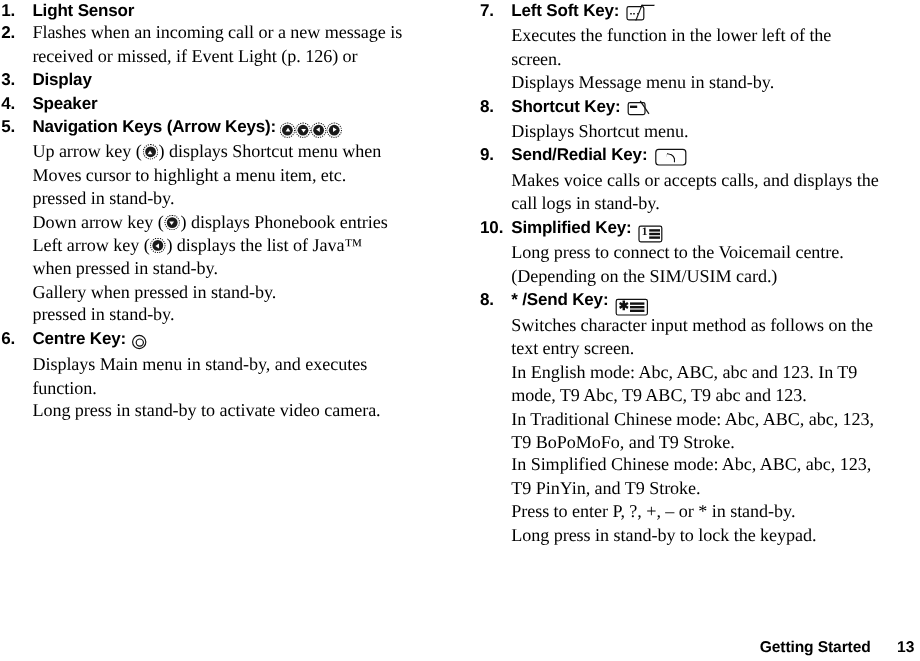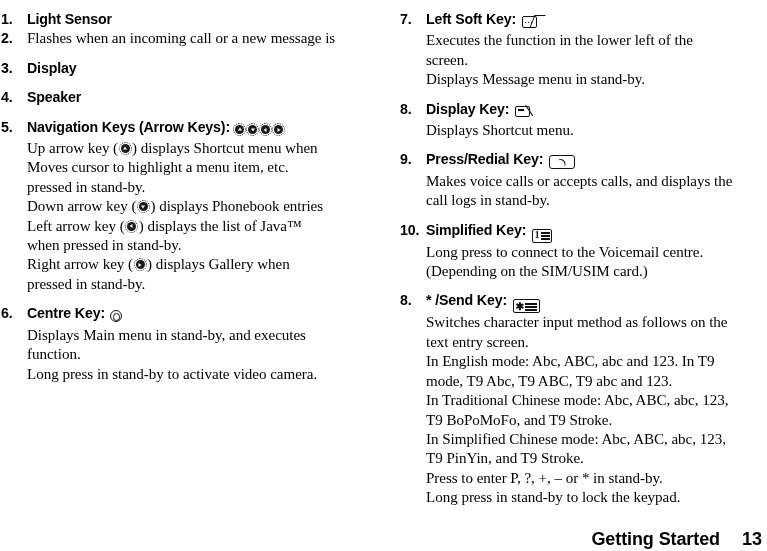--- a/index.html
+++ b/index.html
@@ -51,21 +51,20 @@
     line-height: 19.4px;
     letter-spacing: -0.1px;
   }
   .entry .heading {
     font-family: "Liberation Sans", "DejaVu Sans", sans-serif;
     font-weight: bold;
     font-size: 14.2px;
     line-height: 19.4px;
     letter-spacing: -0.15px;
     white-space: nowrap;
-    margin-top: 10px;
   }
   .entry .body {
     font-family: "Liberation Serif", "DejaVu Serif", serif;
     font-size: 15.1px;
     line-height: 19.4px;
     letter-spacing: -0.05px;
   }
   .entry .body .ln { display: block; white-space: nowrap; }
 
   .heading .icons { display: inline-block; vertical-align: -2px; margin-left: 3px; }
@@ -247,21 +246,21 @@
 
   
   .footer {
     position: absolute;
     left: 0;
     bottom: 0px;
     width: 767px;
     height: 24px;
     font-family: "Liberation Sans", "DejaVu Sans", sans-serif;
     font-weight: bold;
-    font-size: 18px;
+    font-size: 13px;
     line-height: 24px;
     text-align: right;
     padding-right: 5px;
     white-space: nowrap;
   }
   .footer .fsec { letter-spacing: -0.1px; }
   .footer .fpage { display: inline-block; margin-left: 22px; }
 </style>
 </head>
 <body>
@@ -270,41 +269,42 @@
 
   <div class="col col-left">
       <div class="entry">
         <span class="num">1.</span>
         <div class="heading"><span>Light Sensor</span></div>
       </div>
       <div class="entry">
         <span class="num">2.</span>
         <div class="body">
           <span class="ln">Flashes when an incoming call or a new message is</span>
+          <span class="ln">received or missed, if Event Light (p. 126) or</span>
         </div>
       </div>
       <div class="entry">
         <span class="num">3.</span>
         <div class="heading"><span>Display</span></div>
       </div>
       <div class="entry">
         <span class="num">4.</span>
         <div class="heading"><span>Speaker</span></div>
       </div>
       <div class="entry">
         <span class="num">5.</span>
         <div class="heading"><span>Navigation Keys (Arrow Keys):</span><span class="icons"><span class="ic ic-nav up"><i></i></span><span class="ic ic-nav down"><i></i></span><span class="ic ic-nav left"><i></i></span><span class="ic ic-nav right"><i></i></span></span></div>
         <div class="body">
           <span class="ln">Up arrow key (<span class="ic ic-nav up ic-nav-inline"><i></i></span>) displays Shortcut menu when</span>
           <span class="ln">Moves cursor to highlight a menu item, etc.</span>
           <span class="ln">pressed in stand-by.</span>
           <span class="ln">Down arrow key (<span class="ic ic-nav down ic-nav-inline"><i></i></span>) displays Phonebook entries</span>
           <span class="ln">Left arrow key (<span class="ic ic-nav left ic-nav-inline"><i></i></span>) displays the list of Java™</span>
           <span class="ln">when pressed in stand-by.</span>
-          <span class="ln">Right arrow key (<span class="ic ic-nav right ic-nav-inline"><i></i></span>) displays Gallery when</span>
+          <span class="ln">Gallery when pressed in stand-by.</span>
           <span class="ln">pressed in stand-by.</span>
         </div>
       </div>
       <div class="entry">
         <span class="num">6.</span>
         <div class="heading"><span>Centre Key:</span><span class="icons"><span class="ic ic-centre"></span></span></div>
         <div class="body">
           <span class="ln">Displays Main menu in stand-by, and executes</span>
           <span class="ln">function.</span>
           <span class="ln">Long press in stand-by to activate video camera.</span>
@@ -316,28 +316,28 @@
         <span class="num">7.</span>
         <div class="heading"><span>Left Soft Key:</span><span class="icons"><span class="ic ic-softkey"><u></u></span></span></div>
         <div class="body">
           <span class="ln">Executes the function in the lower left of the</span>
           <span class="ln">screen.</span>
           <span class="ln">Displays Message menu in stand-by.</span>
         </div>
       </div>
       <div class="entry">
         <span class="num">8.</span>
-        <div class="heading"><span>Display Key:</span><span class="icons"><span class="ic ic-shortcut"><u></u></span></span></div>
+        <div class="heading"><span>Shortcut Key:</span><span class="icons"><span class="ic ic-shortcut"><u></u></span></span></div>
         <div class="body">
           <span class="ln">Displays Shortcut menu.</span>
         </div>
       </div>
       <div class="entry">
         <span class="num">9.</span>
-        <div class="heading"><span>Press/Redial Key:</span><span class="icons"><span class="ic ic-send"><u></u></span></span></div>
+        <div class="heading"><span>Send/Redial Key:</span><span class="icons"><span class="ic ic-send"><u></u></span></span></div>
         <div class="body">
           <span class="ln">Makes voice calls or accepts calls, and displays the</span>
           <span class="ln">call logs in stand-by.</span>
         </div>
       </div>
       <div class="entry">
         <span class="num">10.</span>
         <div class="heading"><span>Simplified Key:</span><span class="icons"><span class="ic ic-key"><span class="kmain">1</span><span class="ksub"><span></span><span></span><span></span></span></span></span></div>
         <div class="body">
           <span class="ln">Long press to connect to the Voicemail centre.</span>

